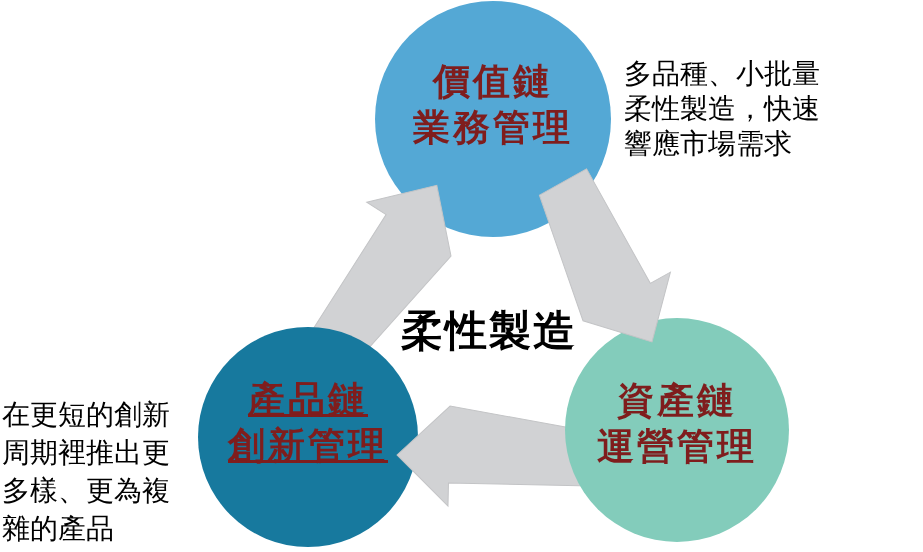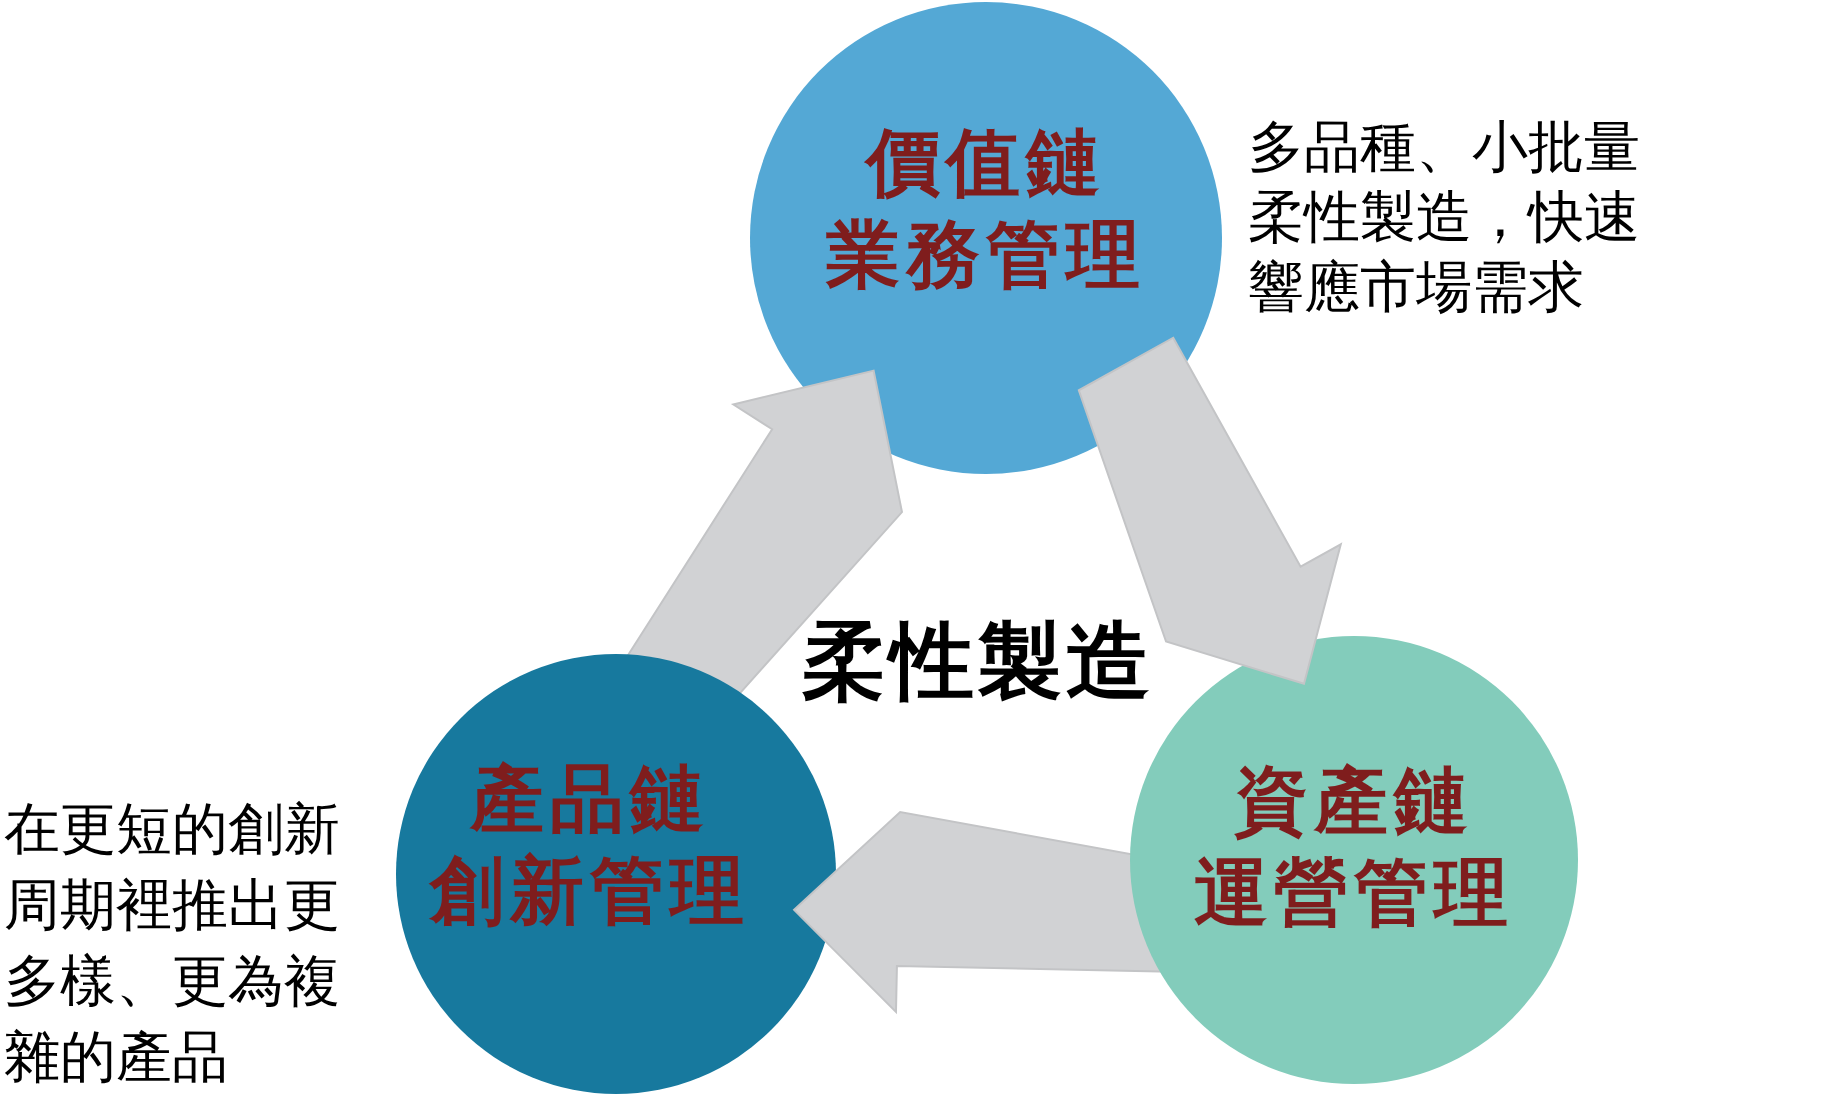--- a/index.html
+++ b/index.html
@@ -22,21 +22,21 @@
     color:#000000;font-size:42px;font-weight:900;
     line-height:52px;letter-spacing:2px;
   }
   .annotation{
     color:#000000;font-weight:400;
   }
   #annotation-value{left:624px;top:56px;font-size:28px;line-height:35px;width:270px;}
   #annotation-asset{left:800px;top:380px;font-size:27px;line-height:34px;width:120px;}
   #annotation-product{left:2px;top:376px;font-size:28px;line-height:38px;width:180px;margin-top:20px;}
   #label-value{left:343px;top:59px;}
-  #label-product{left:145px;top:377px;}
+  #label-product{left:158px;top:377px;text-decoration:underline;}
   #label-asset{left:527px;top:378px;}
   #center-title{left:339px;top:305px;}
 </style>
 </head>
 <body>
 
 <div id="canvas">
 
   <svg id="shape-layer" width="923" height="552" viewBox="0 0 923 552">
 

